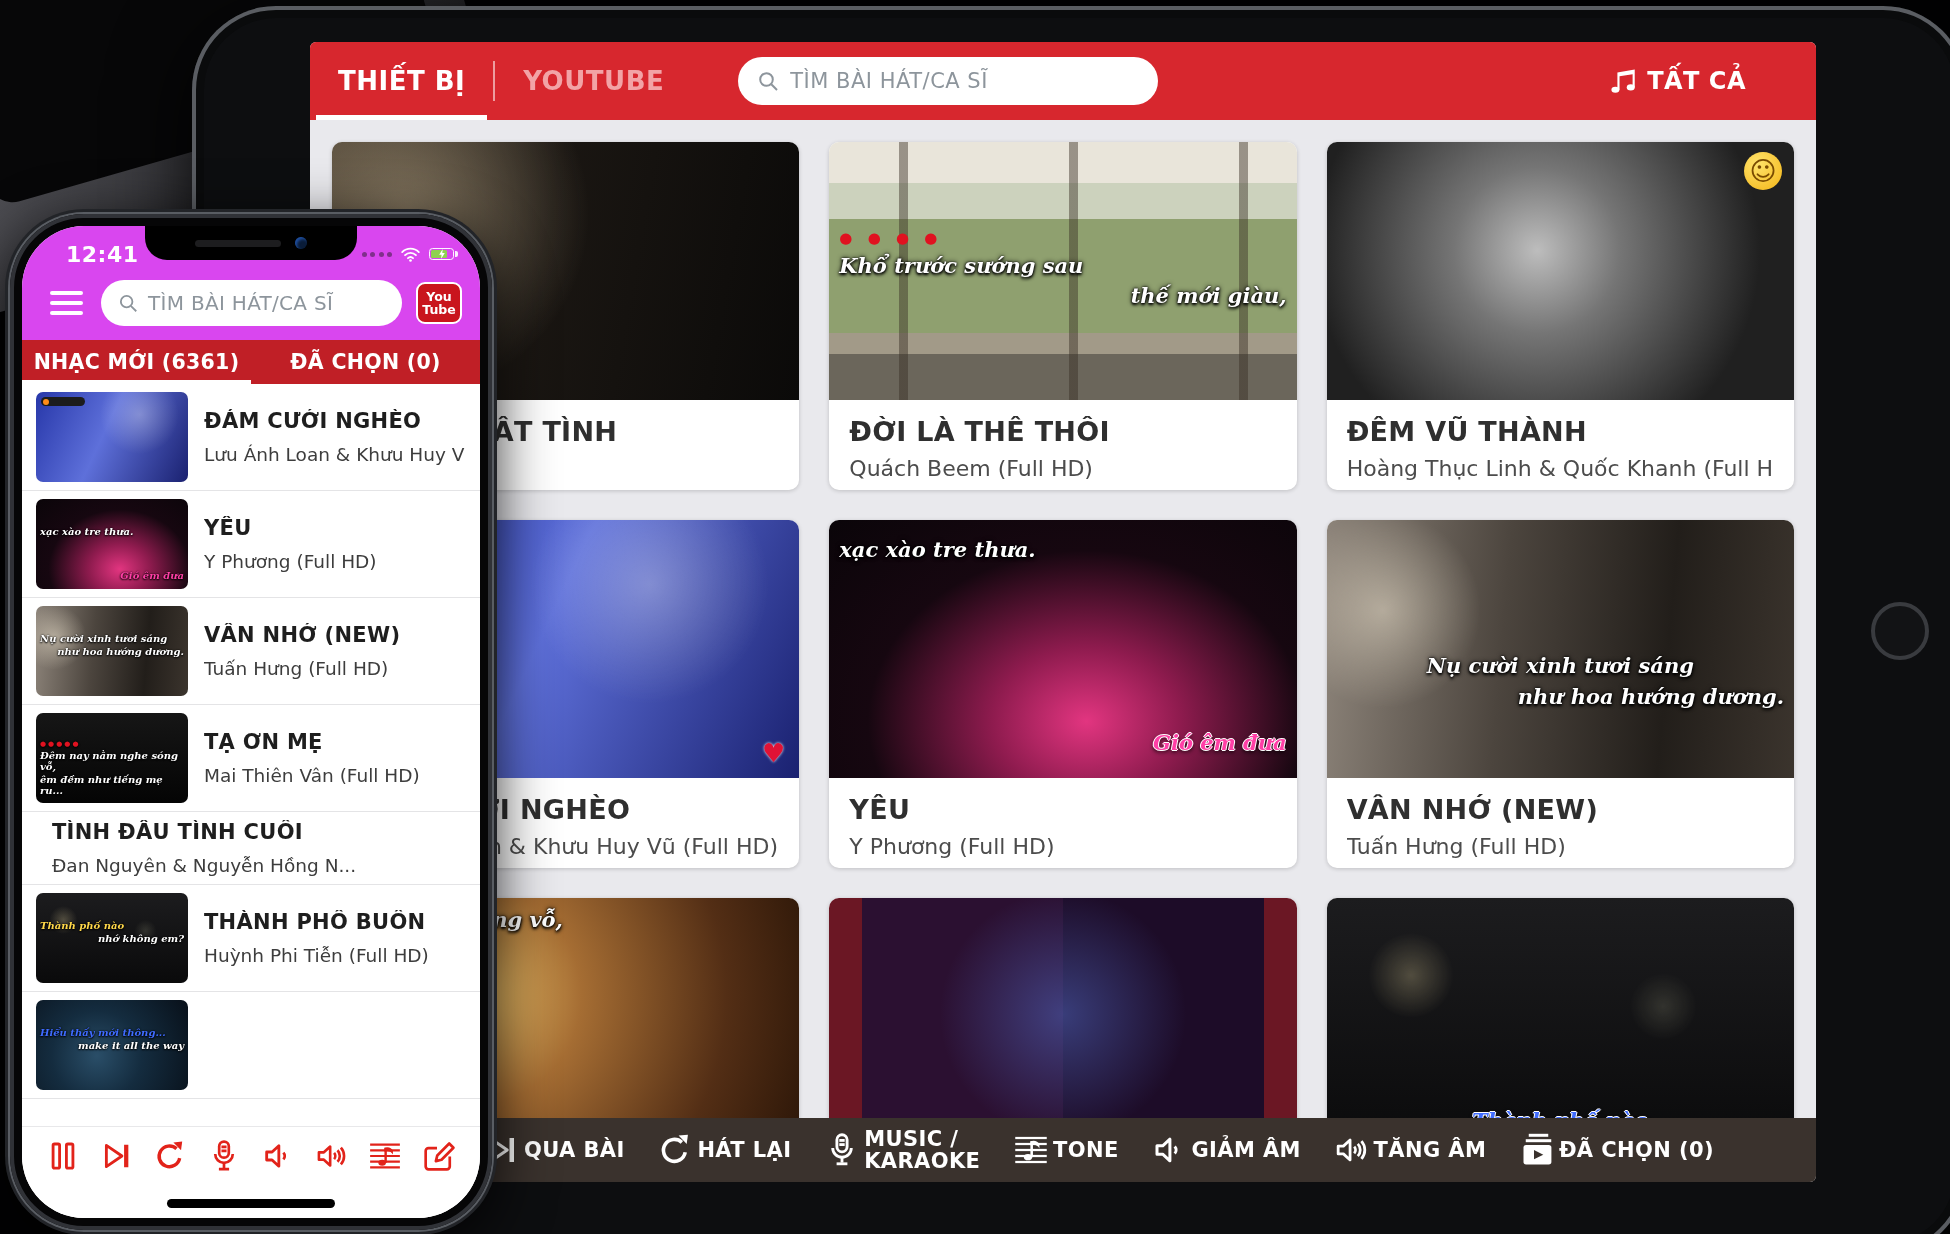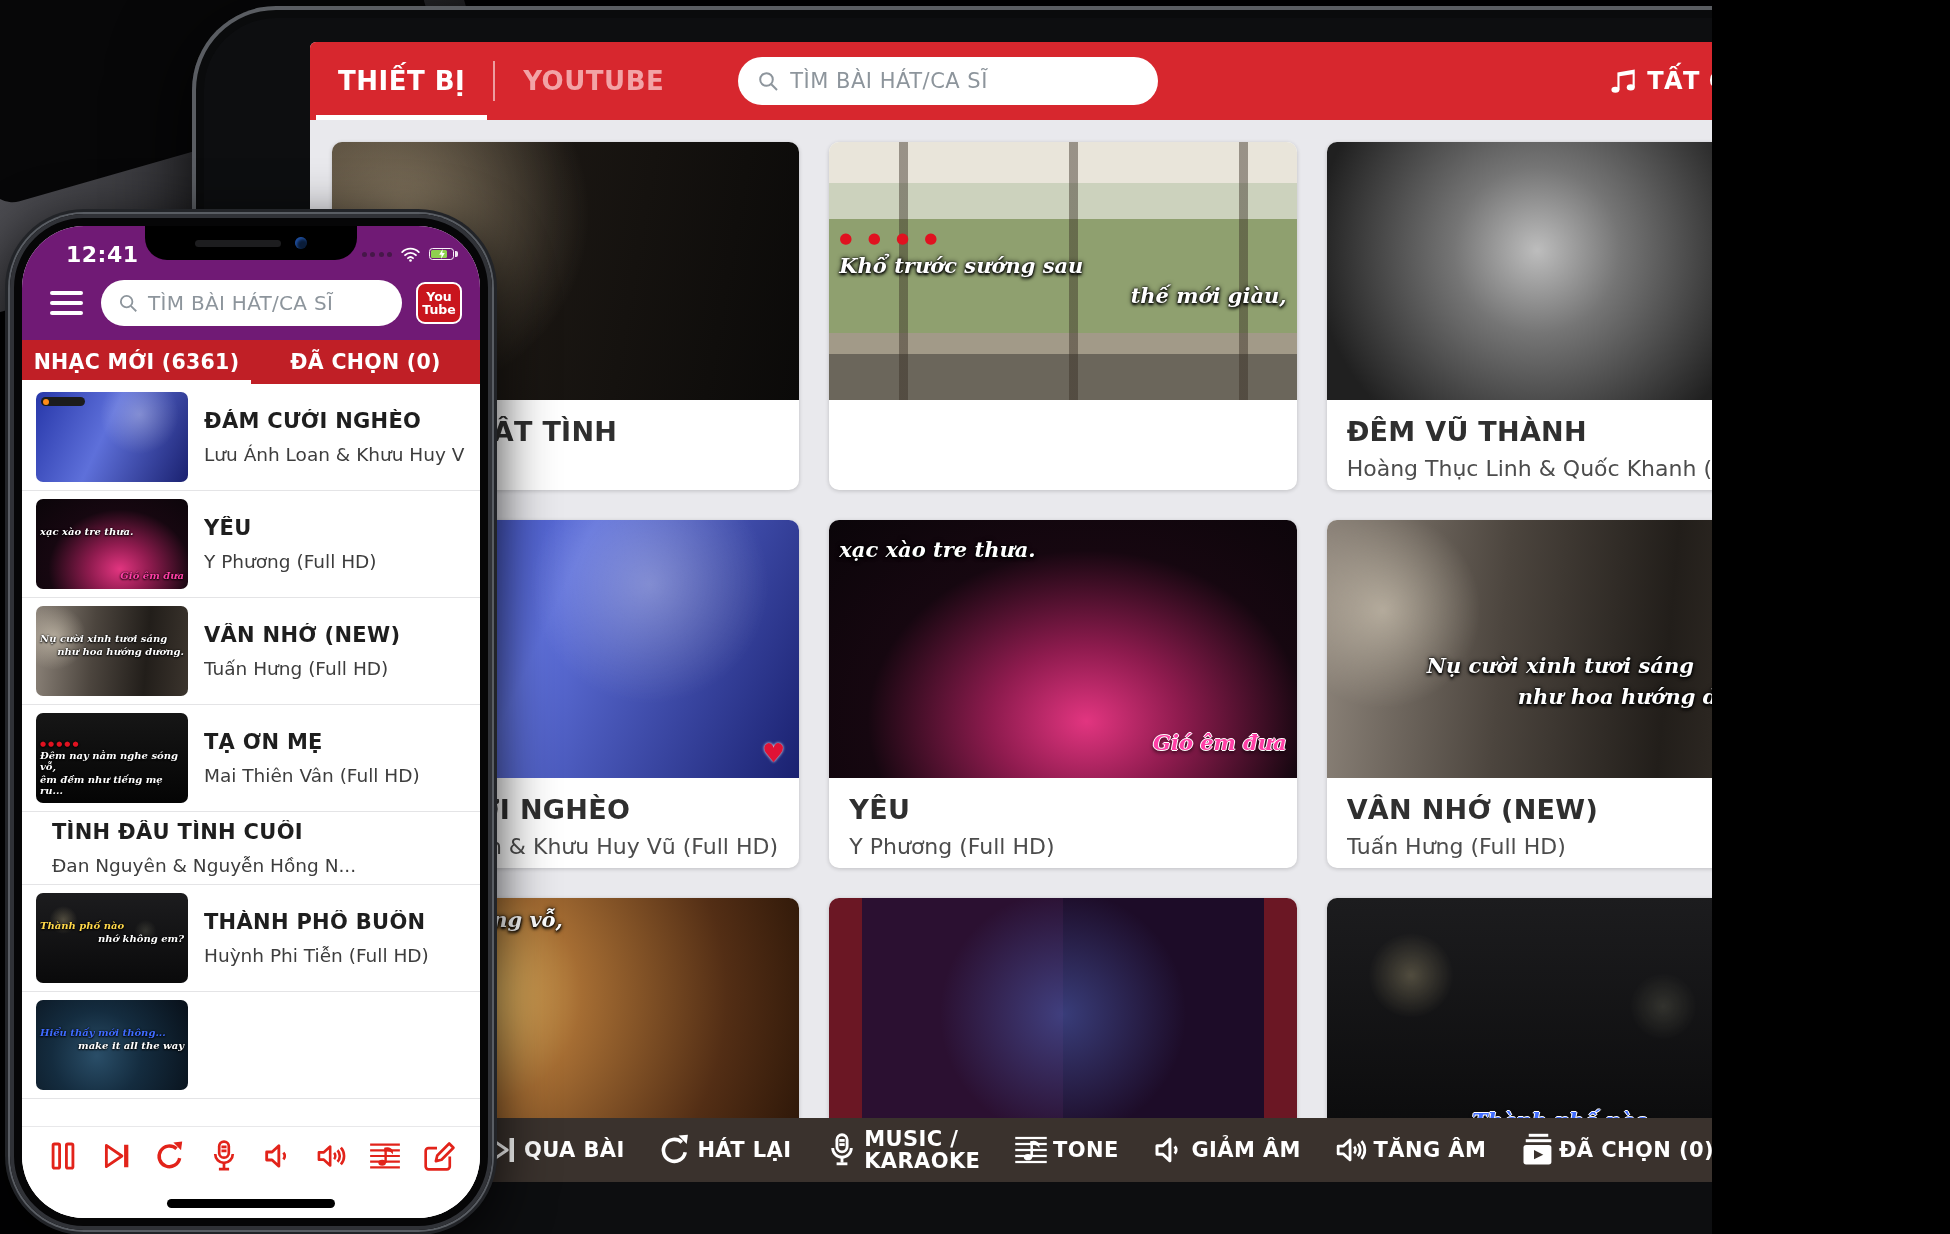--- a/index.html
+++ b/index.html
@@ -1,17 +1,17 @@
 <!DOCTYPE html>
 <html><head>
 <meta charset="utf-8">
 <style>
   html,body{margin:0;padding:0;background:#000;}
   *{box-sizing:border-box;font-family:"DejaVu Sans","Liberation Sans",sans-serif;}
-  #stage{position:relative;width:1712px;height:1234px;overflow:hidden;background:#020203;}
+  #stage{position:relative;width:1950px;height:1234px;overflow:hidden;background:#020203;}
 
   
   .corner-a{position:absolute;left:-90px;top:-130px;width:560px;height:380px;
     background:linear-gradient(135deg,#77777c 0%,#46464b 40%,#141416 100%);
     transform:rotate(-16deg);border-radius:30px;z-index:0;}
   .corner-b{position:absolute;left:-60px;top:-180px;width:470px;height:330px;
     background:#070708;transform:rotate(-16deg);border-radius:26px;z-index:1;}
 
   
   .tablet{position:absolute;left:192px;top:6px;width:1775px;height:1250px;z-index:2;
@@ -101,21 +101,21 @@
   .phone{position:absolute;left:10px;top:214px;width:482px;height:1016px;z-index:10;
     background:#060607;border-radius:74px;
     box-shadow:0 0 0 2px #595d63,0 0 0 5px #222428,0 16px 60px rgba(0,0,0,.9),inset 0 0 0 4px #303237;}
   .phone-screen{position:absolute;left:12px;top:12px;right:12px;bottom:12px;border-radius:62px;
     background:#fff;overflow:hidden;display:flex;flex-direction:column;}
   .notch{position:absolute;top:0;left:50%;transform:translateX(-50%);width:212px;height:34px;
     background:#000;border-radius:0 0 22px 22px;z-index:6;display:flex;align-items:center;justify-content:center;gap:14px;}
   .notch .slot{width:86px;height:7px;border-radius:4px;background:#1d1d1f;}
   .notch .cam{width:12px;height:12px;border-radius:50%;background:#0a1c38;box-shadow:inset 2px 2px 3px #1f4fa0;}
 
-  .p-header{background:#701a75;padding-top:12px;}
+  .p-header{background:#d946ef;padding-top:12px;}
   .p-status{display:flex;align-items:center;height:32px;padding:0 26px 0 44px;color:#fff;}
   .p-time{font-size:22px;font-weight:bold;letter-spacing:.5px;}
   .p-status-right{margin-left:auto;display:flex;align-items:center;gap:8px;}
   .sig-dots{display:flex;gap:3.5px;}
   .sig-dots i{width:5px;height:5px;border-radius:50%;background:rgba(20,20,20,.45);}
   .p-status-right .ico svg{width:21px;height:17px;display:block;color:#fff;}
   .battery{position:relative;width:25px;height:12.5px;border:1.6px solid rgba(255,255,255,.95);border-radius:3.5px;}
   .battery::after{content:"";position:absolute;right:-4.5px;top:2.5px;width:2.6px;height:5.5px;
     background:rgba(255,255,255,.9);border-radius:0 2px 2px 0;}
   .battery .fill{position:absolute;left:1.2px;top:1.2px;bottom:1.2px;width:70%;background:#8fd14f;border-radius:1.5px;}
@@ -206,20 +206,24 @@
               <div class="card-artist">(Full HD)</div>
             </div>
           </div>
           <div class="card">
             <div class="thumb th-park">
               <div class="lyrics ">
                 <div class="lyr dots">● ● ● ●</div>
                 <div class="lyr ">Khổ trước sướng sau</div>
                 <div class="lyr ar">thế mới giàu,</div>
               </div>
+            </div>
+            <div class="card-info">
+              <div class="card-title">ĐỜI LÀ THẾ THÔI</div>
+              <div class="card-artist">Quách Beem (Full HD)</div>
             </div>
           </div>
           <div class="card">
             <div class="thumb th-guitarbw">
               <div class="emoji-badge">☺</div>
             </div>
             <div class="card-info">
               <div class="card-title">ĐÊM VŨ THÀNH</div>
               <div class="card-artist">Hoàng Thục Linh &amp; Quốc Khanh (Full HD)</div>
             </div>

